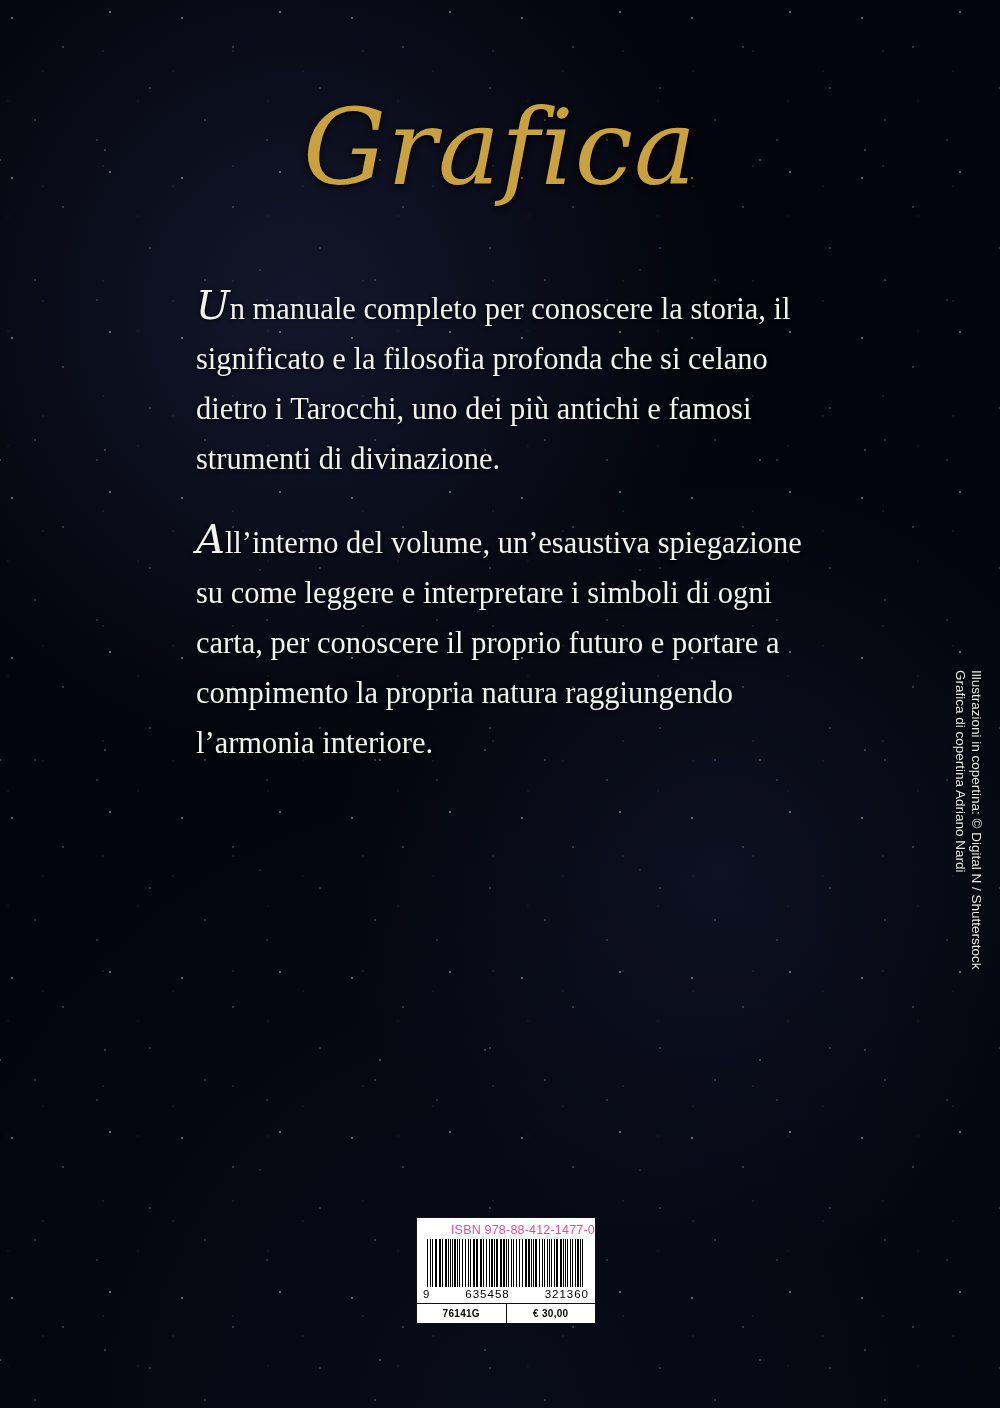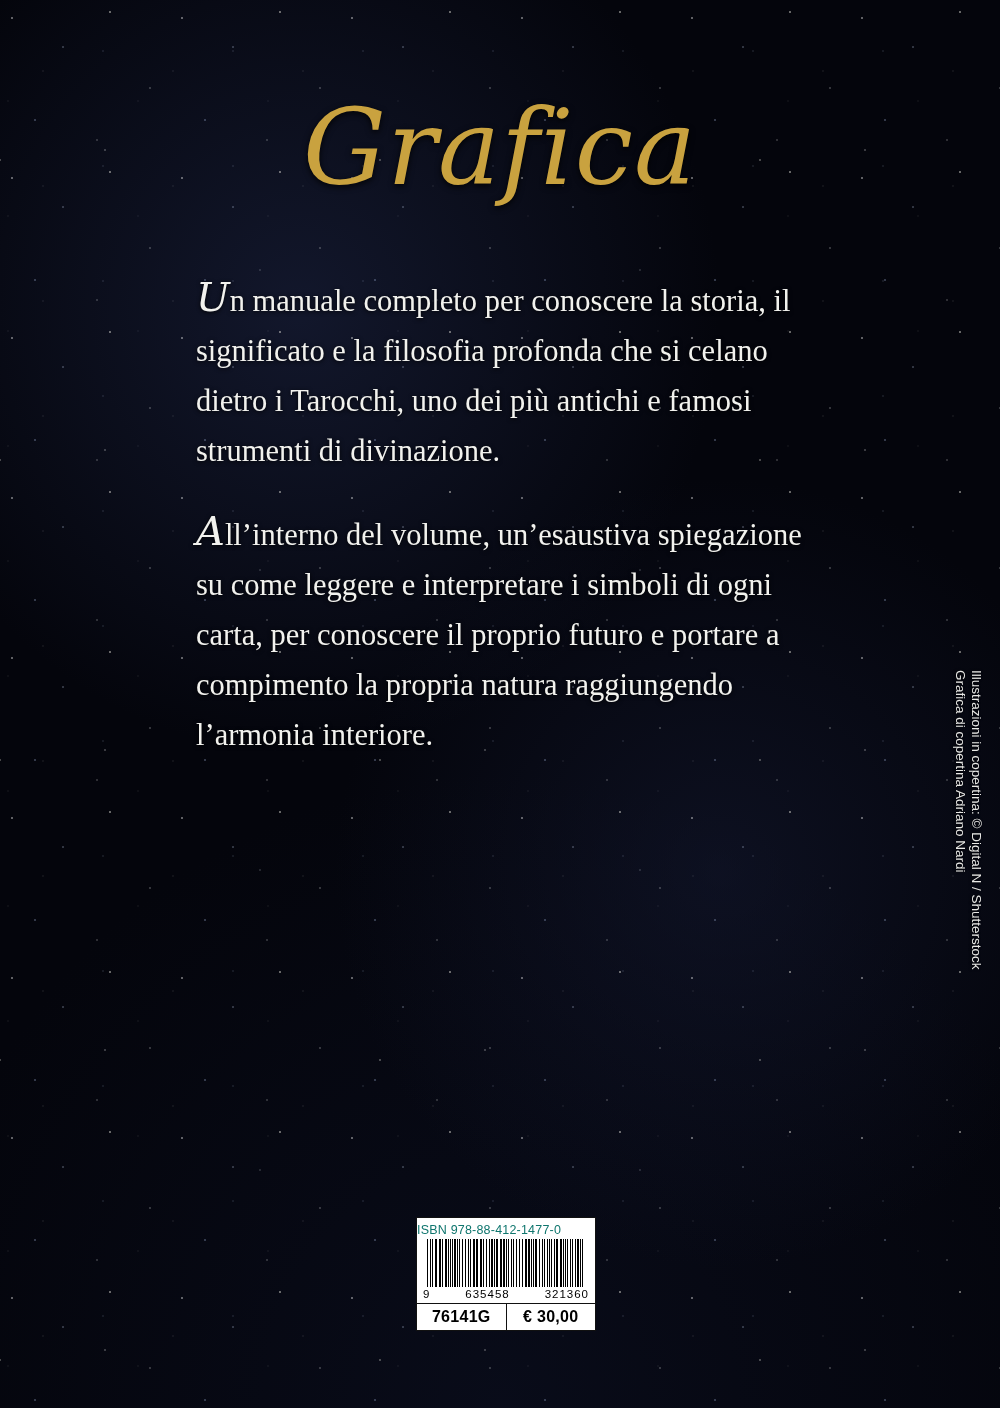--- a/index.html
+++ b/index.html
@@ -89,21 +89,21 @@
     margin: 6px 0 0 0;
     font-family: "Liberation Serif", serif;
     font-size: 29px;
     letter-spacing: 2.0px;
     color: #cbb064;
     text-shadow: 0 1px 4px rgba(0,0,0,0.8);
   }
 
   .blurb {
     position: absolute;
-    top: 276px;
+    top: 284px;
     left: 196px;
     width: 622px;
     color: #f2f2ee;
     font-family: "Liberation Serif", serif;
     font-size: 30.5px;
     line-height: 50px;
     text-shadow: 0 1px 4px rgba(0,0,0,0.9);
   }
   .blurb p {
     margin: 0 0 34px 0;
@@ -136,23 +136,23 @@
     position: absolute;
     left: 416px;
     top: 1217px;
     width: 178px;
     background: #ffffff;
     border: 1px solid #111;
     padding: 0;
     font-family: "Liberation Sans", sans-serif;
   }
   .isbn-text {
-    text-align: left;
+    text-align: right;
     font-size: 12.5px;
-    color: #0f766e;
+    color: #ec4899;
     padding: 5px 0 2px 0;
     letter-spacing: 0.2px;
   }
   .bars {
     display: flex;
     align-items: flex-end;
     height: 48px;
     padding: 0 10px;
     gap: 0;
   }
@@ -165,21 +165,21 @@
     display: flex;
     justify-content: space-between;
     padding: 1px 6px 3px 6px;
     font-size: 11.5px;
     color: #000;
     letter-spacing: 1px;
   }
   .price-row {
     display: flex;
     border-top: 1px solid #111;
-    font-size: 16px;
+    font-size: 10px;
     color: #000;
   }
   .price-row .cell {
     padding: 4px 6px;
     flex: 1;
     text-align: center;
     font-weight: bold;
     letter-spacing: 0.3px;
   }
   .price-row .cell.left {

